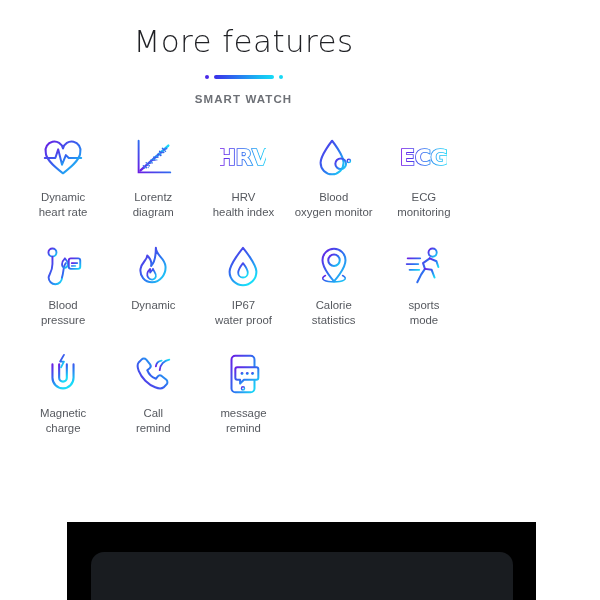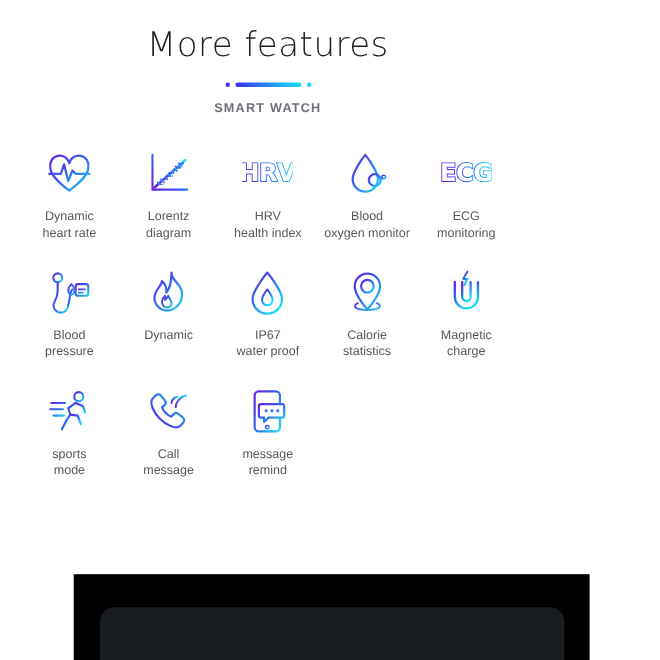--- a/index.html
+++ b/index.html
@@ -326,40 +326,20 @@
         </svg>
       </div>
       <div class="feature-label">Calorie
 statistics</div>
     </div>
 
     <div class="feature">
       <div class="feature-icon">
         <svg viewBox="0 0 48 48" fill="none">
           <defs>
-              <linearGradient id="g13" x1="0" y1="0" x2="0.5" y2="1">
-            <stop offset="0" stop-color="#6a1de4"></stop>
-                <stop offset="50%" stop-color="#2f6cf0"></stop>
-                <stop offset="1" stop-color="#18dcf8"></stop>
-          </linearGradient>
-            </defs>
-          <path d="M13 14 V28 A11 11 0 0 0 35 28 V14" stroke="url(#g13)" stroke-width="2.2" stroke-linecap="round"></path>
-          <path d="M20 14 V28 A4 4 0 0 0 28 28 V14" stroke="url(#g13)" stroke-width="2.2" stroke-linecap="round"></path>
-          <path d="M13 14 H20 M28 14 H35" stroke="url(#g13)" stroke-width="2.2" stroke-linecap="round"></path>
-          <path d="M25 4 L21 11 H25 L22 17" stroke="url(#g13)" stroke-width="1.9" stroke-linecap="round" stroke-linejoin="round"></path>
-        </svg>
-      </div>
-      <div class="feature-label">Magnetic
-charge</div>
-    </div>
-
-    <div class="feature">
-      <div class="feature-icon">
-        <svg viewBox="0 0 48 48" fill="none">
-          <defs>
               <linearGradient id="g12" x1="0" y1="0" x2="1" y2="1">
             <stop offset="0" stop-color="#6a1de4"></stop>
                 <stop offset="50%" stop-color="#2f6cf0"></stop>
                 <stop offset="1" stop-color="#18dcf8"></stop>
           </linearGradient>
             </defs>
           <circle cx="33" cy="10" r="4.3" stroke="url(#g12)" stroke-width="2"></circle>
           <path d="M30 16 L23 21 L25 27 L21 33 L17 41" stroke="url(#g12)" stroke-width="2.1" stroke-linecap="round" stroke-linejoin="round"></path>
           <path d="M25 27 L32 28 L35 36" stroke="url(#g12)" stroke-width="2.1" stroke-linecap="round" stroke-linejoin="round"></path>
           <path d="M30 16 L37 19 L39 25" stroke="url(#g12)" stroke-width="2.1" stroke-linecap="round" stroke-linejoin="round"></path>
@@ -367,33 +347,53 @@
         </svg>
       </div>
       <div class="feature-label">sports
 mode</div>
     </div>
 
     <div class="feature">
       <div class="feature-icon">
         <svg viewBox="0 0 48 48" fill="none">
           <defs>
+              <linearGradient id="g13" x1="0" y1="0" x2="0.5" y2="1">
+            <stop offset="0" stop-color="#6a1de4"></stop>
+                <stop offset="50%" stop-color="#2f6cf0"></stop>
+                <stop offset="1" stop-color="#18dcf8"></stop>
+          </linearGradient>
+            </defs>
+          <path d="M13 14 V28 A11 11 0 0 0 35 28 V14" stroke="url(#g13)" stroke-width="2.2" stroke-linecap="round"></path>
+          <path d="M20 14 V28 A4 4 0 0 0 28 28 V14" stroke="url(#g13)" stroke-width="2.2" stroke-linecap="round"></path>
+          <path d="M13 14 H20 M28 14 H35" stroke="url(#g13)" stroke-width="2.2" stroke-linecap="round"></path>
+          <path d="M25 4 L21 11 H25 L22 17" stroke="url(#g13)" stroke-width="1.9" stroke-linecap="round" stroke-linejoin="round"></path>
+        </svg>
+      </div>
+      <div class="feature-label">Magnetic
+charge</div>
+    </div>
+
+    <div class="feature">
+      <div class="feature-icon">
+        <svg viewBox="0 0 48 48" fill="none">
+          <defs>
               <linearGradient id="g14" x1="0" y1="1" x2="1" y2="0">
             <stop offset="0" stop-color="#6a1de4"></stop>
                 <stop offset="50%" stop-color="#2f6cf0"></stop>
                 <stop offset="1" stop-color="#18dcf8"></stop>
           </linearGradient>
             </defs>
           <path d="M12 9 A3.5 3.5 0 0 1 17 9 L21 14 A3 3 0 0 1 20.5 18 L18 20 C19.5 24 23 27.5 27 29 L29 26.5 A3 3 0 0 1 33 26 L38 30 A3.5 3.5 0 0 1 38 35 L35 38 C31 41 22 37 16 31 C10 25 6 16 9 12 Z" stroke="url(#g14)" stroke-width="2.1" stroke-linejoin="round"></path>
           <path d="M27 16 A7 7 0 0 1 33 10" stroke="url(#g14)" stroke-width="1.9" stroke-linecap="round"></path>
           <path d="M31 20 A12 12 0 0 1 41 9" stroke="url(#g14)" stroke-width="1.9" stroke-linecap="round"></path>
         </svg>
       </div>
       <div class="feature-label">Call
-message</div>
+remind</div>
     </div>
 
     <div class="feature">
       <div class="feature-icon">
         <svg viewBox="0 0 48 48" fill="none">
           <defs>
               <linearGradient id="g15" x1="0" y1="0" x2="1" y2="1">
             <stop offset="0" stop-color="#6a1de4"></stop>
                 <stop offset="50%" stop-color="#2f6cf0"></stop>
                 <stop offset="1" stop-color="#18dcf8"></stop>

